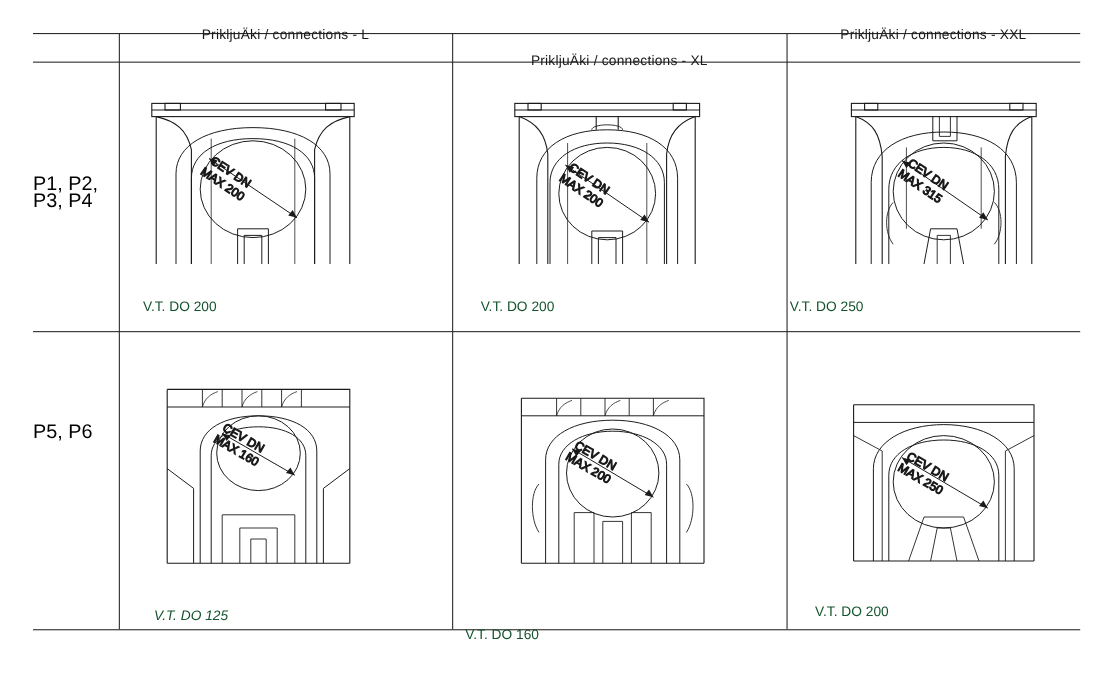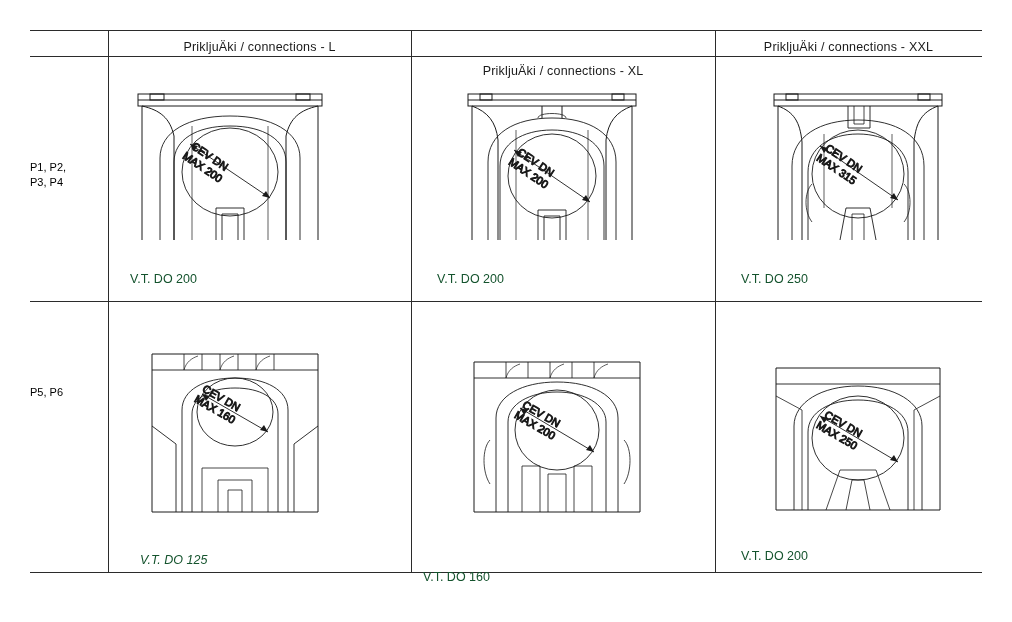--- a/index.html
+++ b/index.html
@@ -28,36 +28,36 @@
   }
   .vline {
     position: absolute;
     width: 0;
     border-left: 1px solid #2b2b2b;
   }
 
   
   .col-header {
     position: absolute;
-    top: 34px;
+    top: 18px;
     height: 26px;
     line-height: 26px;
     text-align: center;
     font-size: 12.5px;
     color: #1a1a1a;
     letter-spacing: 0.2px;
     white-space: nowrap;
   }
 
   
   .row-label {
     position: absolute;
     left: 30px;
     width: 74px;
-    font-size: 11px;
+    font-size: 18px;
     line-height: 15px;
     color: #000;
   }
 
   
   .caption {
     position: absolute;
     font-size: 12.5px;
     color: #14532d;
     white-space: nowrap;
@@ -201,21 +201,21 @@
       <ellipse cx="90" cy="86" rx="46" ry="44" stroke-width="0.9"></ellipse>
       <line x1="52" y1="58" x2="130" y2="112" stroke-width="0.9"></line>
       <path d="M52 58 L60 60 L56 65 Z" fill="#1a1a1a" stroke="none"></path>
       <path d="M130 112 L122 110 L126 105 Z" fill="#1a1a1a" stroke="none"></path>
       <g transform="translate(72,76) rotate(34)">
         <text class="dim-text" x="0" y="-3" text-anchor="middle">CEV DN</text>
         <text class="dim-text" x="0" y="10" text-anchor="middle">MAX 315</text>
       </g>
     </svg>
   </div>
-  <div class="caption" style="left:741px; top:272px;">V.T. DO 250</div>
+  <div class="caption" style="left:718px; top:272px;">V.T. DO 250</div>
 
   <div class="cell" style="left:140px; top:340px;">
     <svg width="190" height="180" viewBox="0 0 190 180" fill="none" stroke="#1a1a1a" stroke-width="1">
 
       <path d="M12 14 L178 14 L178 172 M12 14 L12 172"></path>
       <line x1="12" y1="172" x2="178" y2="172"></line>
 
       <line x1="12" y1="30" x2="178" y2="30" stroke-width="0.9"></line>
 
       <path d="M44 30 L44 14 M62 30 L62 14 M80 30 L80 14 M98 30 L98 14 M116 30 L116 14 M134 30 L134 14" stroke-width="0.8"></path>

